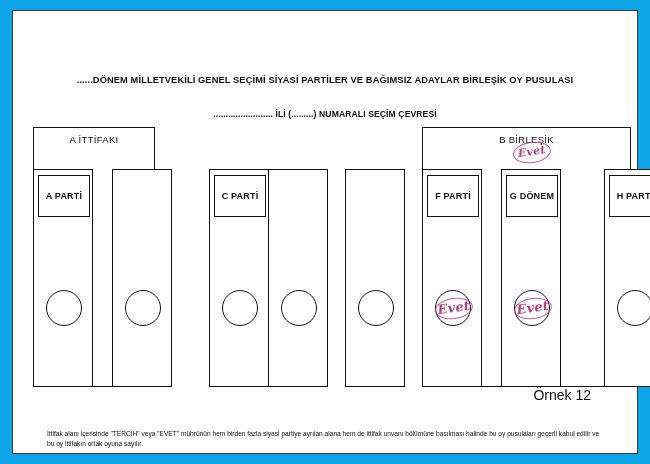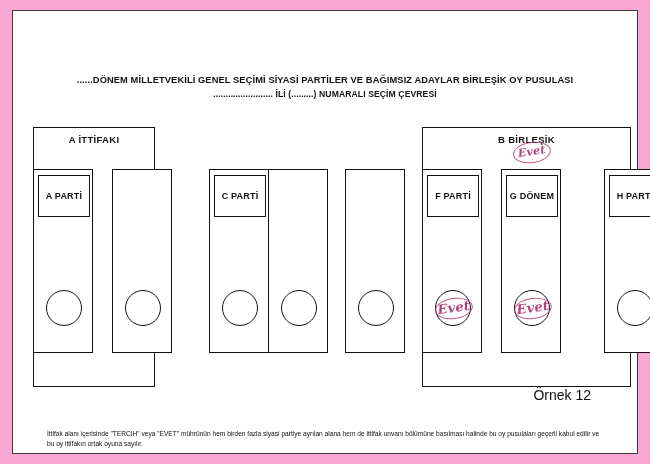--- a/index.html
+++ b/index.html
@@ -4,21 +4,21 @@
 <style>
   html, body {
     margin: 0;
     padding: 0;
     background: #ffffff;
   }
   #page {
     position: relative;
     width: 650px;
     height: 464px;
-    background: #f9a8d4;
+    background: #0ea5e9;
     font-family: "Liberation Sans", sans-serif;
     overflow: hidden;
   }
   
   #paper {
     position: absolute;
     left: 12px;
     top: 10px;
     width: 626px;
     height: 444px;
@@ -34,36 +34,37 @@
     top: 62px;
     text-align: center;
     font-size: 9.3px;
     font-weight: bold;
     letter-spacing: 0.1px;
     color: #111;
     line-height: 14px;
   }
   .headline .l2 {
     font-size: 8.6px;
+    margin-top: 20px;
   }
 
   
   .coalition {
     position: absolute;
     border: 1.6px solid #111;
     box-sizing: border-box;
     background: #fff;
   }
   .coalition .clabel {
     position: absolute;
     left: 0; right: 0;
     top: 6px;
     text-align: center;
     font-size: 9.5px;
-    font-weight: bold;
+    font-weight: normal;
     color: #111;
     letter-spacing: 0.3px;
   }
   #coalition-a {
     left: 20px;
     top: 116px;
     width: 122px;
     height: 260px;
   }
   #coalition-b {
@@ -71,21 +72,21 @@
     top: 116px;
     width: 209px;
     height: 260px;
   }
 
   
   .party-col {
     position: absolute;
     top: 158px;
     width: 60px;
-    height: 184px;
+    height: 218px;
     border: 1.3px solid #111;
     box-sizing: border-box;
     background: #fff;
   }
   .party-name-box {
     position: absolute;
     left: 4px;
     top: 5px;
     width: 52px;
     height: 42px;

